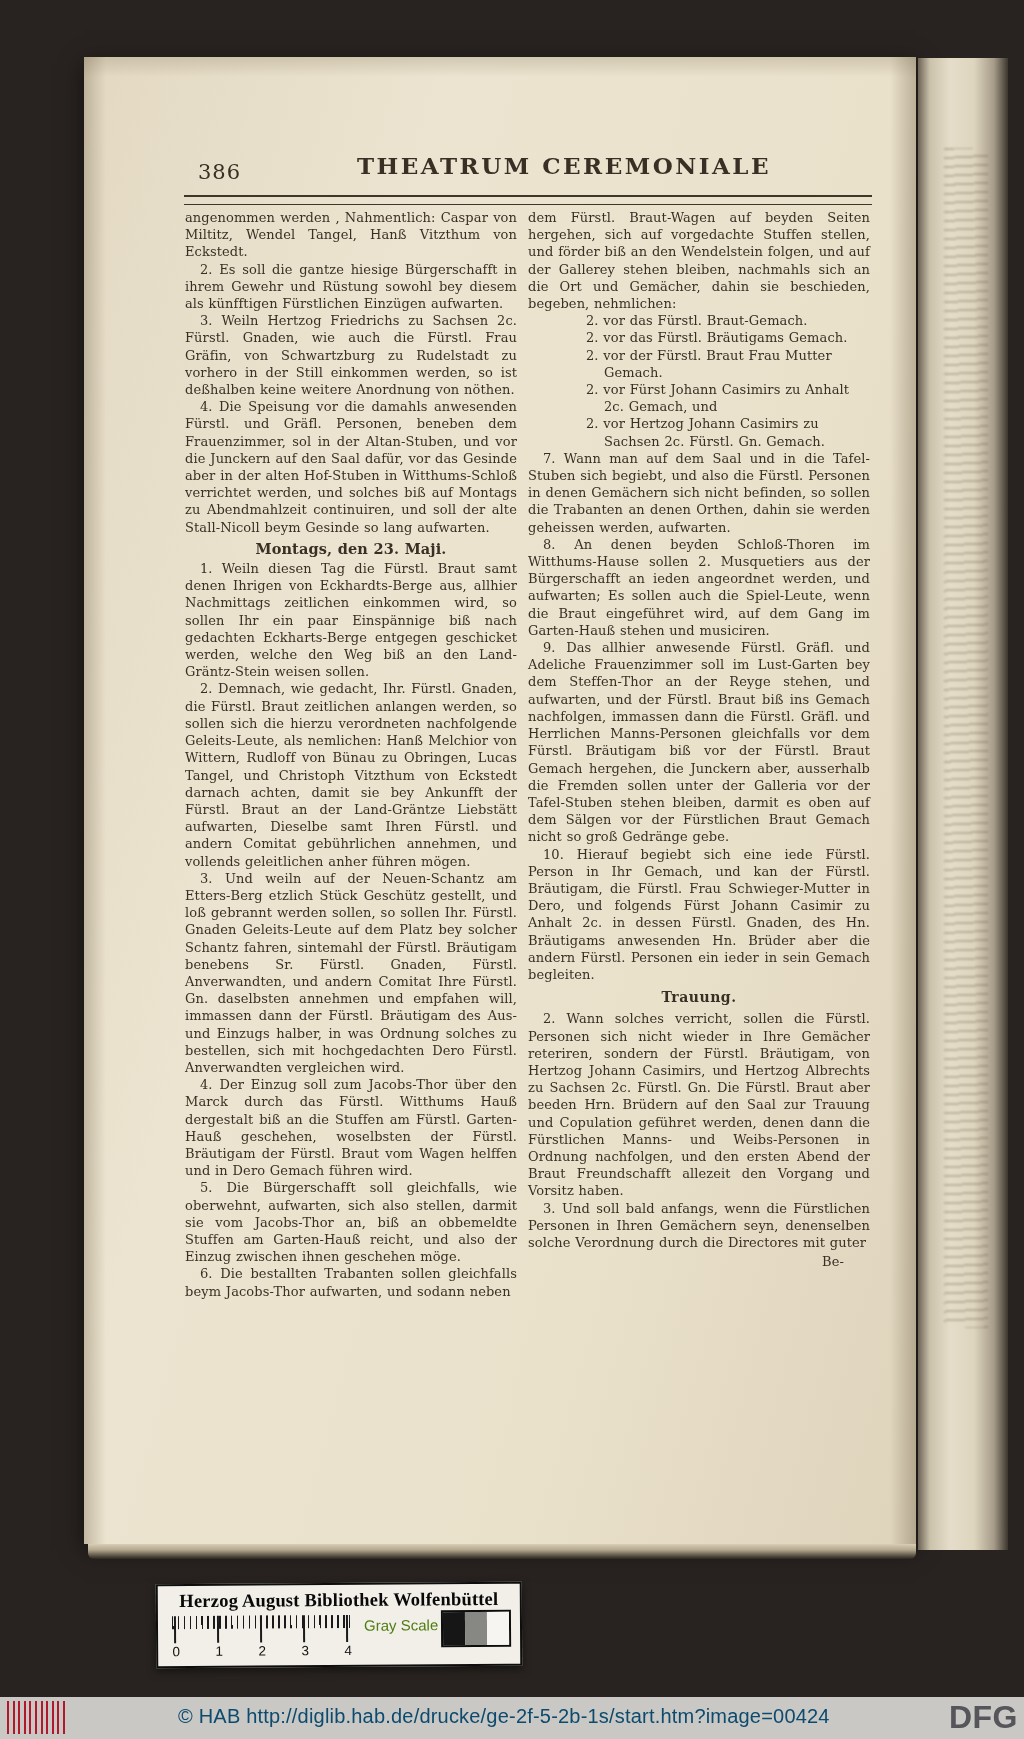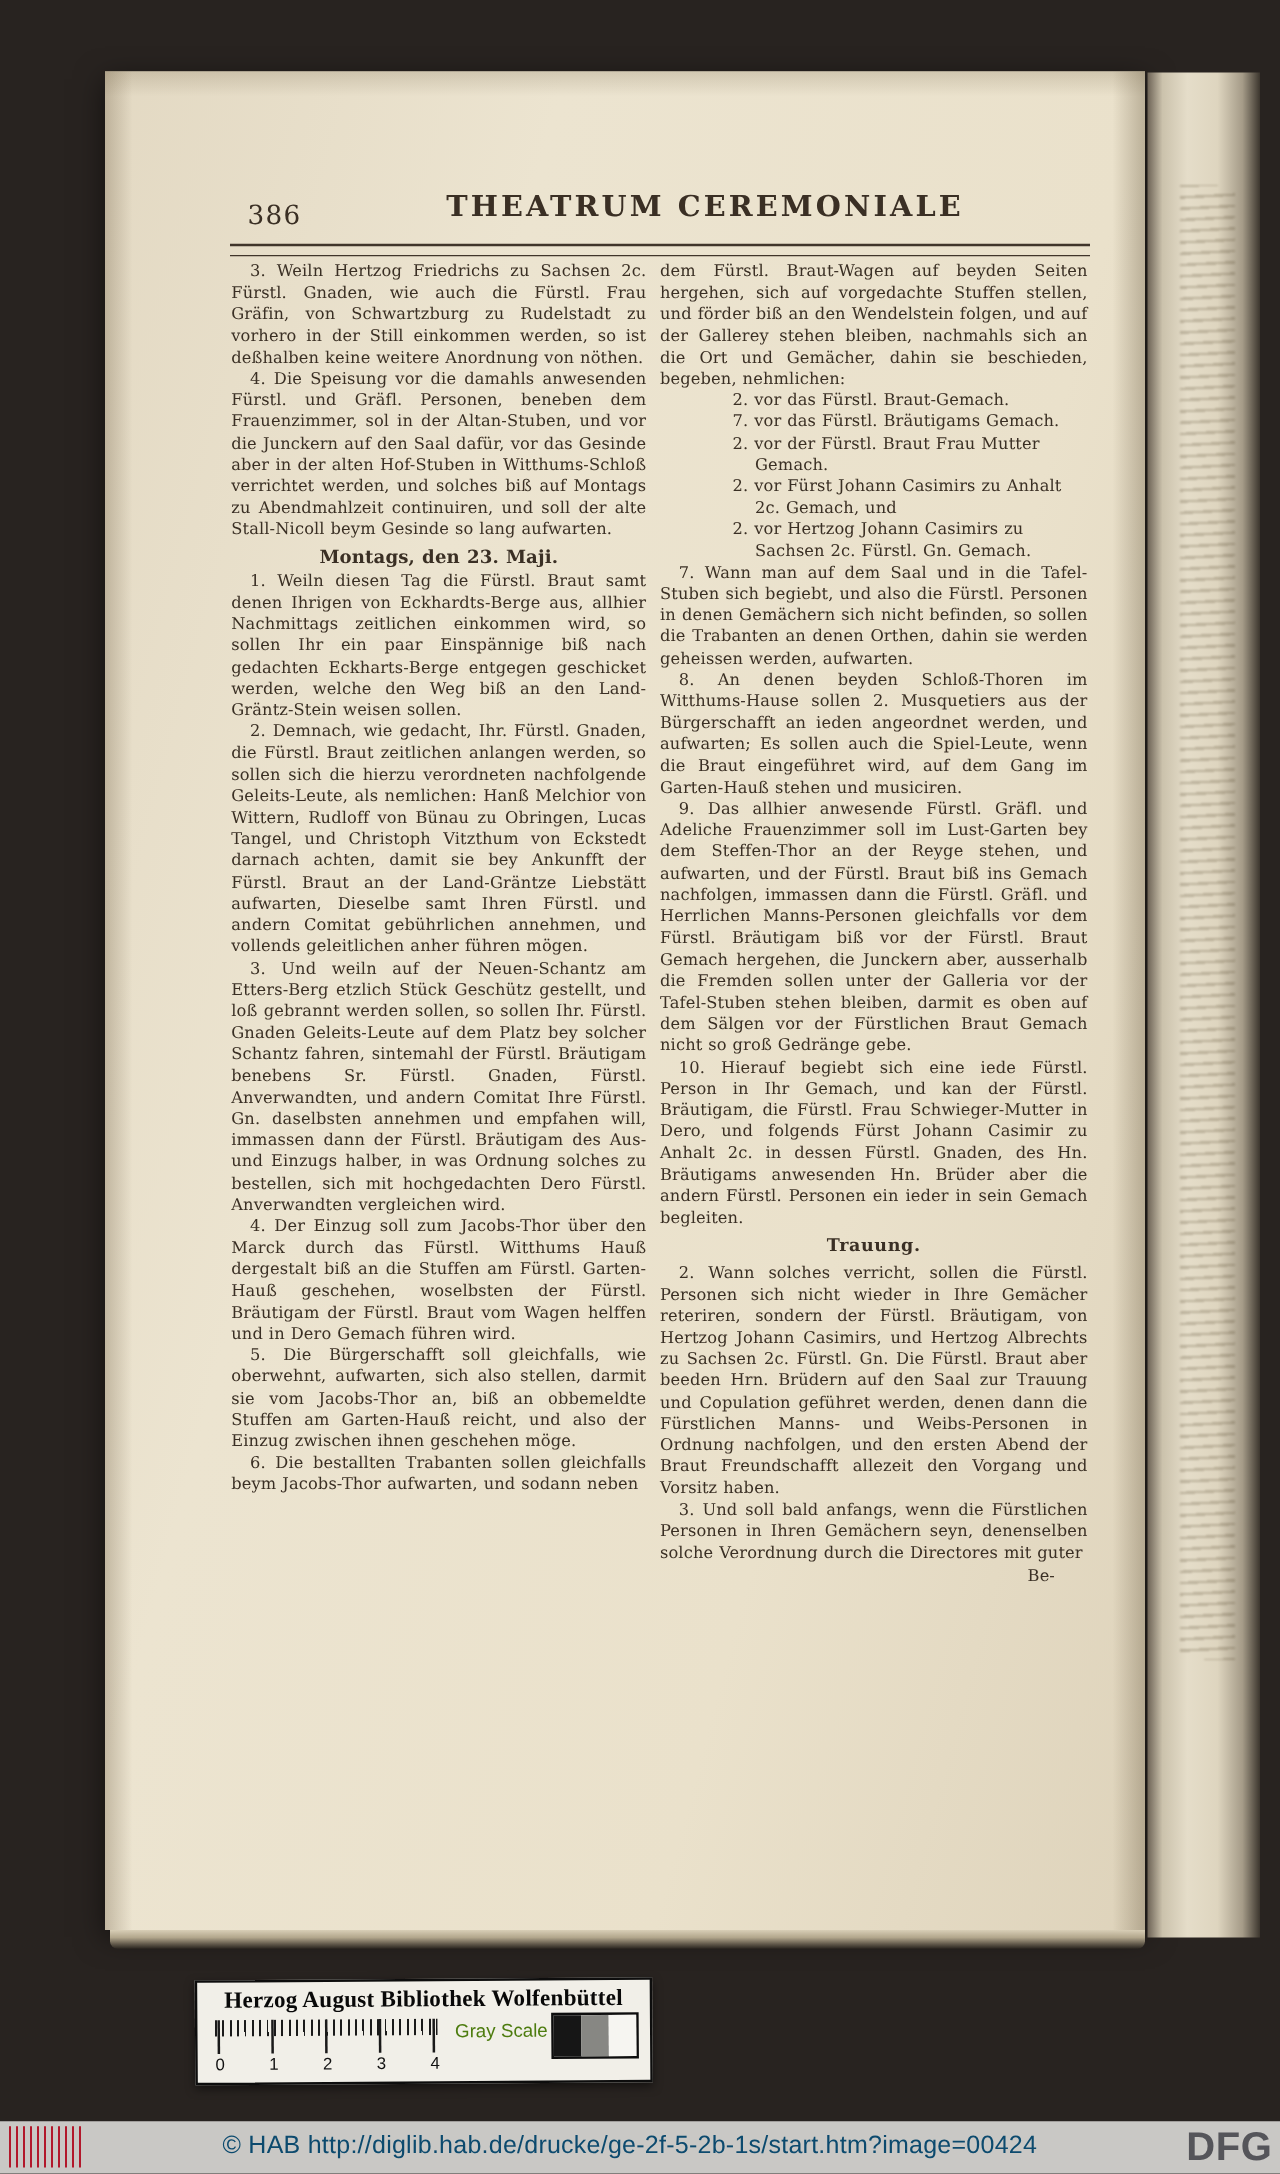--- a/index.html
+++ b/index.html
@@ -115,35 +115,37 @@
 
 <div class="page">
 
   <div class="page-header">
     <div class="page-num">386</div>
     <div class="running-title">THEATRUM CEREMONIALE</div>
   </div>
   <div class="head-rule"></div>
 
   <div class="col col-left">
+    <p class="para first">angenommen werden , Nahmentlich: Caspar von Miltitz, Wendel Tangel, Hanß Vitzthum von Eckstedt.</p>
+    <p class="para">2. Es soll die gantze hiesige Bürgerschafft in ihrem Gewehr und Rüstung sowohl bey diesem als künfftigen Fürstlichen Einzügen aufwarten.</p>
     <p class="para">3. Weiln Hertzog Friedrichs zu Sachsen 2c. Fürstl. Gnaden, wie auch die Fürstl. Frau Gräfin, von Schwartzburg zu Rudelstadt zu vorhero in der Still einkommen werden, so ist deßhalben keine weitere Anordnung von nöthen.</p>
     <p class="para">4. Die Speisung vor die damahls anwesenden Fürstl. und Gräfl. Personen, beneben dem Frauenzimmer, sol in der Altan-Stuben, und vor die Junckern auf den Saal dafür, vor das Gesinde aber in der alten Hof-Stuben in Witthums-Schloß verrichtet werden, und solches biß auf Montags zu Abendmahlzeit continuiren, und soll der alte Stall-Nicoll beym Gesinde so lang aufwarten.</p>
     <p class="sec-heading">Montags, den 23. Maji.</p>
     <p class="para">1. Weiln diesen Tag die Fürstl. Braut samt denen Ihrigen von Eckhardts-Berge aus, allhier Nachmittags zeitlichen einkommen wird, so sollen Ihr ein paar Einspännige biß nach gedachten Eckharts-Berge entgegen geschicket werden, welche den Weg biß an den Land-Gräntz-Stein weisen sollen.</p>
     <p class="para">2. Demnach, wie gedacht, Ihr. Fürstl. Gnaden, die Fürstl. Braut zeitlichen anlangen werden, so sollen sich die hierzu verordneten nachfolgende Geleits-Leute, als nemlichen: Hanß Melchior von Wittern, Rudloff von Bünau zu Obringen, Lucas Tangel, und Christoph Vitzthum von Eckstedt darnach achten, damit sie bey Ankunfft der Fürstl. Braut an der Land-Gräntze Liebstätt aufwarten, Dieselbe samt Ihren Fürstl. und andern Comitat gebührlichen annehmen, und vollends geleitlichen anher führen mögen.</p>
     <p class="para">3. Und weiln auf der Neuen-Schantz am Etters-Berg etzlich Stück Geschütz gestellt, und loß gebrannt werden sollen, so sollen Ihr. Fürstl. Gnaden Geleits-Leute auf dem Platz bey solcher Schantz fahren, sintemahl der Fürstl. Bräutigam benebens Sr. Fürstl. Gnaden, Fürstl. Anverwandten, und andern Comitat Ihre Fürstl. Gn. daselbsten annehmen und empfahen will, immassen dann der Fürstl. Bräutigam des Aus- und Einzugs halber, in was Ordnung solches zu bestellen, sich mit hochgedachten Dero Fürstl. Anverwandten vergleichen wird.</p>
     <p class="para">4. Der Einzug soll zum Jacobs-Thor über den Marck durch das Fürstl. Witthums Hauß dergestalt biß an die Stuffen am Fürstl. Garten-Hauß geschehen, woselbsten der Fürstl. Bräutigam der Fürstl. Braut vom Wagen helffen und in Dero Gemach führen wird.</p>
     <p class="para">5. Die Bürgerschafft soll gleichfalls, wie oberwehnt, aufwarten, sich also stellen, darmit sie vom Jacobs-Thor an, biß an obbemeldte Stuffen am Garten-Hauß reicht, und also der Einzug zwischen ihnen geschehen möge.</p>
     <p class="para">6. Die bestallten Trabanten sollen gleichfalls beym Jacobs-Thor aufwarten, und sodann neben</p>
   </div>
 
   <div class="col col-right">
     <p class="para first">dem Fürstl. Braut-Wagen auf beyden Seiten hergehen, sich auf vorgedachte Stuffen stellen, und förder biß an den Wendelstein folgen, und auf der Gallerey stehen bleiben, nachmahls sich an die Ort und Gemächer, dahin sie beschieden, begeben, nehmlichen:</p>
     <p class="list-item">2. vor das Fürstl. Braut-Gemach.</p>
-    <p class="list-item">7. vor das Fürstl. Bräutigams Gemach.</p>
+    <p class="list-item">2. vor das Fürstl. Bräutigams Gemach.</p>
     <p class="list-item">2. vor der Fürstl. Braut Frau Mutter Gemach.</p>
     <p class="list-item">2. vor Fürst Johann Casimirs zu Anhalt 2c. Gemach, und</p>
     <p class="list-item">2. vor Hertzog Johann Casimirs zu Sachsen 2c. Fürstl. Gn. Gemach.</p>
     <p class="para">7. Wann man auf dem Saal und in die Tafel-Stuben sich begiebt, und also die Fürstl. Personen in denen Gemächern sich nicht befinden, so sollen die Trabanten an denen Orthen, dahin sie werden geheissen werden, aufwarten.</p>
     <p class="para">8. An denen beyden Schloß-Thoren im Witthums-Hause sollen 2. Musquetiers aus der Bürgerschafft an ieden angeordnet werden, und aufwarten; Es sollen auch die Spiel-Leute, wenn die Braut eingeführet wird, auf dem Gang im Garten-Hauß stehen und musiciren.</p>
     <p class="para">9. Das allhier anwesende Fürstl. Gräfl. und Adeliche Frauenzimmer soll im Lust-Garten bey dem Steffen-Thor an der Reyge stehen, und aufwarten, und der Fürstl. Braut biß ins Gemach nachfolgen, immassen dann die Fürstl. Gräfl. und Herrlichen Manns-Personen gleichfalls vor dem Fürstl. Bräutigam biß vor der Fürstl. Braut Gemach hergehen, die Junckern aber, ausserhalb die Fremden sollen unter der Galleria vor der Tafel-Stuben stehen bleiben, darmit es oben auf dem Sälgen vor der Fürstlichen Braut Gemach nicht so groß Gedränge gebe.</p>
     <p class="para">10. Hierauf begiebt sich eine iede Fürstl. Person in Ihr Gemach, und kan der Fürstl. Bräutigam, die Fürstl. Frau Schwieger-Mutter in Dero, und folgends Fürst Johann Casimir zu Anhalt 2c. in dessen Fürstl. Gnaden, des Hn. Bräutigams anwesenden Hn. Brüder aber die andern Fürstl. Personen ein ieder in sein Gemach begleiten.</p>
     <p class="sec-heading big">Trauung.</p>
     <p class="para">2. Wann solches verricht, sollen die Fürstl. Personen sich nicht wieder in Ihre Gemächer reteriren, sondern der Fürstl. Bräutigam, von Hertzog Johann Casimirs, und Hertzog Albrechts zu Sachsen 2c. Fürstl. Gn. Die Fürstl. Braut aber beeden Hrn. Brüdern auf den Saal zur Trauung und Copulation geführet werden, denen dann die Fürstlichen Manns- und Weibs-Personen in Ordnung nachfolgen, und den ersten Abend der Braut Freundschafft allezeit den Vorgang und Vorsitz haben.</p>
     <p class="para">3. Und soll bald anfangs, wenn die Fürstlichen Personen in Ihren Gemächern seyn, denenselben solche Verordnung durch die Directores mit guter</p>

